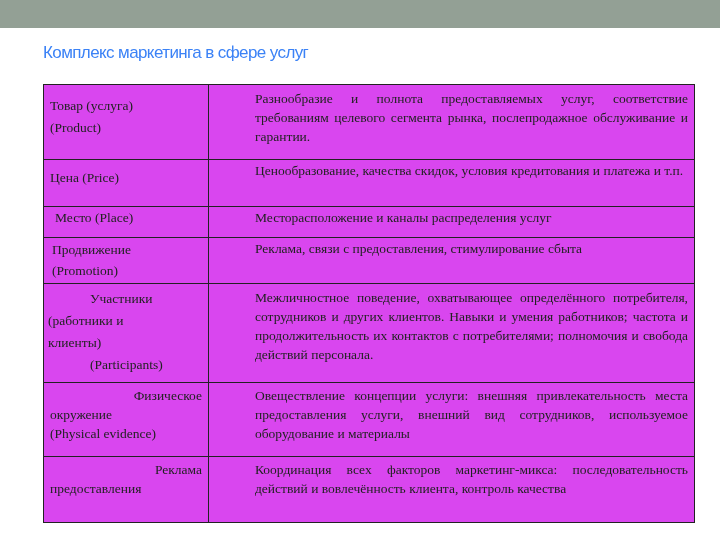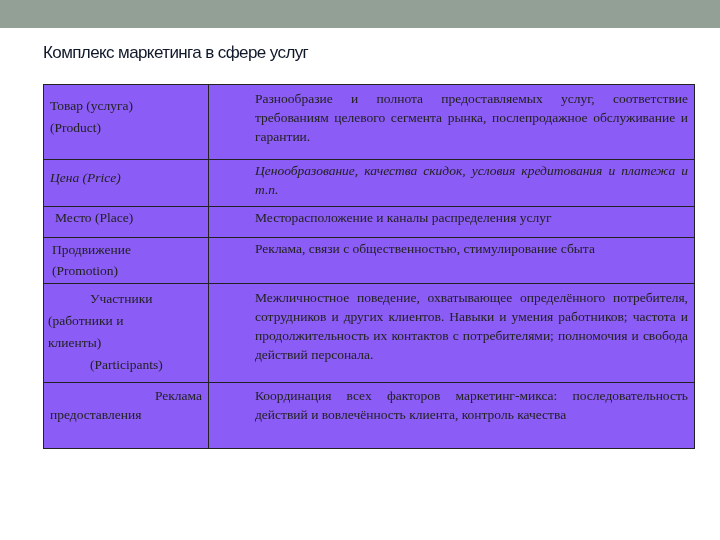--- a/index.html
+++ b/index.html
@@ -9,43 +9,43 @@
     font-family: "Liberation Serif", serif;
   }
   .top-band {
     position: absolute; left: 0; top: 0; width: 720px; height: 28px;
     background: #93a095;
   }
   .slide-title {
     position: absolute; left: 43px; top: 43px;
     font-family: "Liberation Sans", sans-serif;
     font-size: 17px; letter-spacing: -0.6px;
-    color: #0f172a;
+    color: #3b82f6;
   }
   .mix-table {
     position: absolute; left: 43px; top: 84px;
     width: 652px;
     border-collapse: collapse;
     font-family: "Liberation Serif", serif;
     font-size: 13.5px; color: #222;
     line-height: 19px;
   }
   .mix-table td, .mix-table th {
     border: 1px solid #222;
     padding: 1px 6px 2px 6px;
     vertical-align: top;
-    background: #8b5cf6;
+    background: #d946ef;
     font-weight: normal;
   }
   .mix-table th { background: #e4e4e4; text-align: center; vertical-align: middle; }
   .mix-table td.problem { text-align: justify; text-align-last: left; padding-left: 46px; }
   .mix-table td.element { width: 147px; }
   .r-product td { height: 62px; padding-top: 4px; }
   .r-product td.element { padding-top: 10px; line-height: 22px; }
-  .r-price td { height: 36px; font-style: italic; }
+  .r-price td { height: 36px; }
   .r-price td.element { padding-top: 8px; }
   .r-place td { height: 27px; }
   .r-place td.element { padding-left: 11px; }
   .r-promotion td { height: 40px; }
   .r-promotion td.element { line-height: 21px; padding-left: 8px; }
   .r-participants td { height: 92px; padding-top: 4px; }
   .r-participants td.element { line-height: 22px; padding-left: 4px; }
   .r-physical td { height: 68px; padding-top: 3px; }
   .r-physical td.element { text-align-last: auto; }
   .r-process td { height: 60px; padding-top: 3px; }
@@ -84,33 +84,41 @@
       <span class="el-line">Место (Place)</span>
     </td>
     <td class="problem">Месторасположение и каналы распределения услуг</td>
   </tr>
 
   <tr class="r-promotion">
     <td class="element">
       <span class="el-line">Продвижение</span>
       <span class="el-line">(Promotion)</span>
     </td>
-    <td class="problem">Реклама, связи с общественностью, стимулирование сбыта</td>
+    <td class="problem">Реклама, связи с предоставления, стимулирование сбыта</td>
   </tr>
 
   <tr class="r-participants">
     <td class="element">
       <span class="el-line indent">Участники</span>
       <span class="el-line">(работники и</span>
       <span class="el-line">клиенты)</span>
       <span class="el-line indent">(Participants)</span>
     </td>
     <td class="problem">Межличностное поведение, охватывающее определённого потребителя, сотрудников и других клиентов. Навыки и умения работников; частота и продолжительность их контактов с потребителями; полномочия и свобода действий персонала.</td>
   </tr>
 
+  <tr class="r-physical">
+    <td class="element">
+      <span class="el-line right">Физическое</span>
+      <span class="el-line">окружение</span>
+      <span class="el-line">(Physical evidence)</span>
+    </td>
+    <td class="problem">Овеществление концепции услуги: внешняя привлекательность места предоставления услуги, внешний вид сотрудников, используемое оборудование и материалы</td>
+  </tr>
 
   <tr class="r-process">
     <td class="element">
       <span class="el-line right">Реклама</span>
       <span class="el-line">предоставления</span>
 
     </td>
     <td class="problem">Координация всех факторов маркетинг-микса: последовательность действий и вовлечённость клиента, контроль качества</td>
   </tr>
 </tbody>

